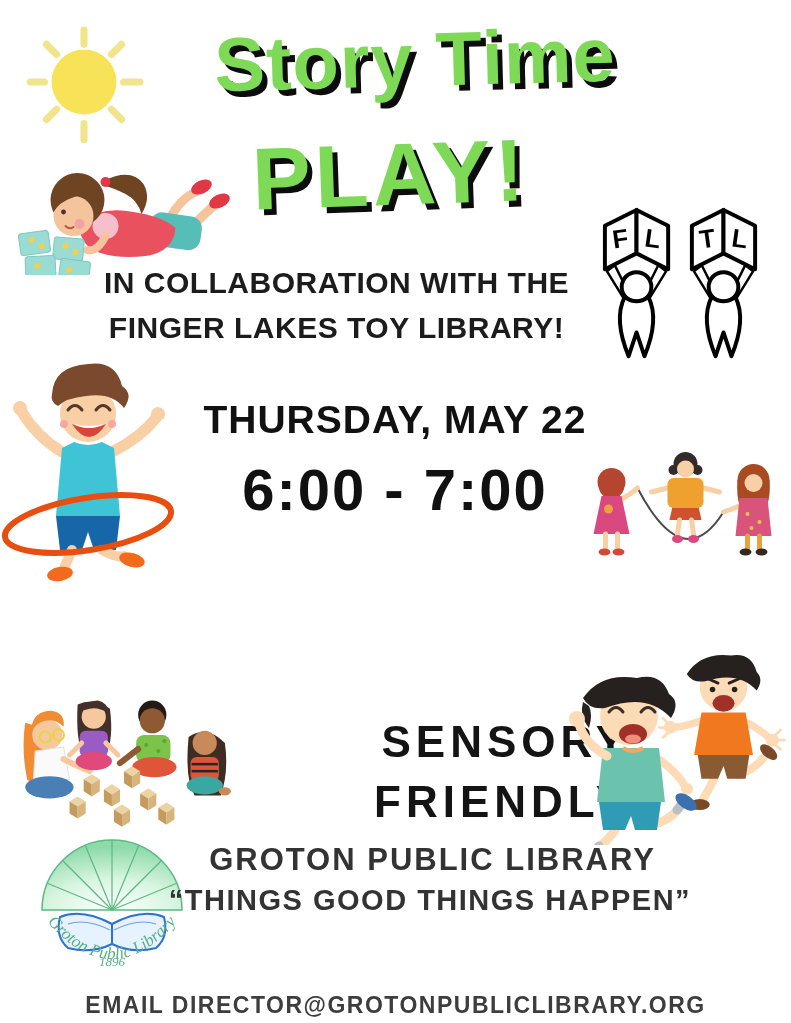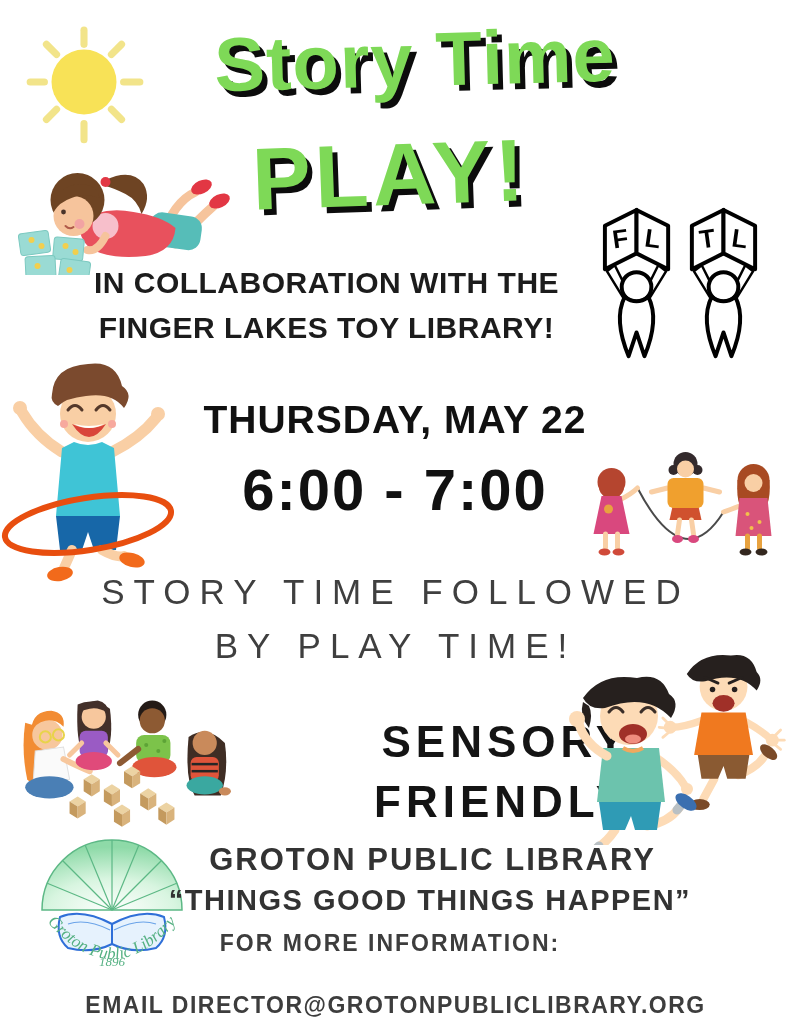--- a/index.html
+++ b/index.html
@@ -13,21 +13,21 @@
     left:165px;top:16px;width:500px;text-align:center;
     font-size:76px;font-weight:800;color:#7ed957;letter-spacing:1px;
     text-shadow:5px 6px 0 #0c0c0c;transform:rotate(-1.5deg);
   }
   .title-2{
     left:190px;top:124px;width:400px;text-align:center;
     font-size:88px;font-weight:800;color:#7ed957;letter-spacing:4px;
     text-shadow:5px 6px 0 #0c0c0c;transform:rotate(-2deg);
   }
   .collab{
-    left:19px;top:260px;width:615px;text-align:center;
+    left:29px;top:260px;width:615px;text-align:center;
     font-size:30px;font-weight:800;color:#1c1c1c;line-height:45px;letter-spacing:.5px;
   }
   .date-line{
     left:110px;top:398px;width:570px;text-align:center;
     font-size:39px;font-weight:800;color:#111;letter-spacing:1px;
   }
   .time-line{
     left:110px;top:456px;width:570px;text-align:center;
     font-size:58px;font-weight:800;color:#111;letter-spacing:2px;
   }
@@ -204,24 +204,20 @@
     <path d="M158,62 L186,62 L190,100 L154,100 Z" fill="#d9547a"></path>
     <circle cx="166" cy="78" r="2" fill="#f2c14a"></circle>
       <circle cx="178" cy="86" r="2" fill="#f2c14a"></circle>
       <circle cx="170" cy="92" r="2" fill="#f2c14a"></circle>
     <line x1="166" y1="100" x2="166" y2="112" stroke="#e8a23f" stroke-width="5" stroke-linecap="round"></line>
     <line x1="178" y1="100" x2="178" y2="112" stroke="#e8a23f" stroke-width="5" stroke-linecap="round"></line>
     <ellipse cx="164" cy="116" rx="6" ry="3.5" fill="#33271f"></ellipse>
       <ellipse cx="180" cy="116" rx="6" ry="3.5" fill="#33271f"></ellipse>
   </svg>
 
-  <div class="abs desc">
-    <div>STORY TIME FOLLOWED</div>
-    <div>BY PLAY TIME!</div>
-  </div>
 
   <svg class="abs" style="left:5px;top:658px" width="232" height="182" viewBox="0 0 230 180">
 
     <path d="M20,64 Q16,92 22,120 Q30,130 40,128 L40,70 Z" fill="#f28c33"></path>
     <circle cx="42" cy="76" r="15" fill="#f7c79d"></circle>
     <path d="M26,70 Q28,52 46,52 Q60,54 58,68 Q50,60 40,62 Q30,64 26,74 Z" fill="#f28c33"></path>
     <circle cx="40" cy="78" r="5.5" stroke="#e8d34a" stroke-width="2" fill="none"></circle>
     <circle cx="53" cy="76" r="5.5" stroke="#e8d34a" stroke-width="2" fill="none"></circle>
     <path d="M30,92 L58,88 L64,120 L28,122 Z" fill="#fafafa" stroke="#e0e0e0"></path>
     <path d="M58,100 Q74,108 84,112" stroke="#f7c79d" stroke-width="6" fill="none" stroke-linecap="round"></path>
@@ -375,16 +371,15 @@
     <path d="M92,98 Q116,86 134,92" stroke="#6aa3e8" stroke-width="1.2" fill="none"></path>
     <text x="90" y="134" text-anchor="middle" font-family="Liberation Serif,serif" font-style="italic" font-size="13" fill="#56b183">1896</text>
     <path id="gpl-arc" d="M22,86 Q90,168 158,86" fill="none"></path>
     <text font-family="Liberation Serif,serif" font-style="italic" font-size="17" fill="#56b183">
       <textPath href="#gpl-arc" startOffset="50%" text-anchor="middle">Groton Public Library</textPath>
     </text>
   </svg>
 
   <div class="abs lib-name">GROTON PUBLIC LIBRARY</div>
   <div class="abs lib-tagline">“THINGS GOOD THINGS HAPPEN”</div>
-  <div class="abs info-line">FOR MORE INFORMATION:</div>
   <div class="abs email-line">EMAIL DIRECTOR@GROTONPUBLICLIBRARY.ORG</div>
 
 </div>
 
 </body></html>

